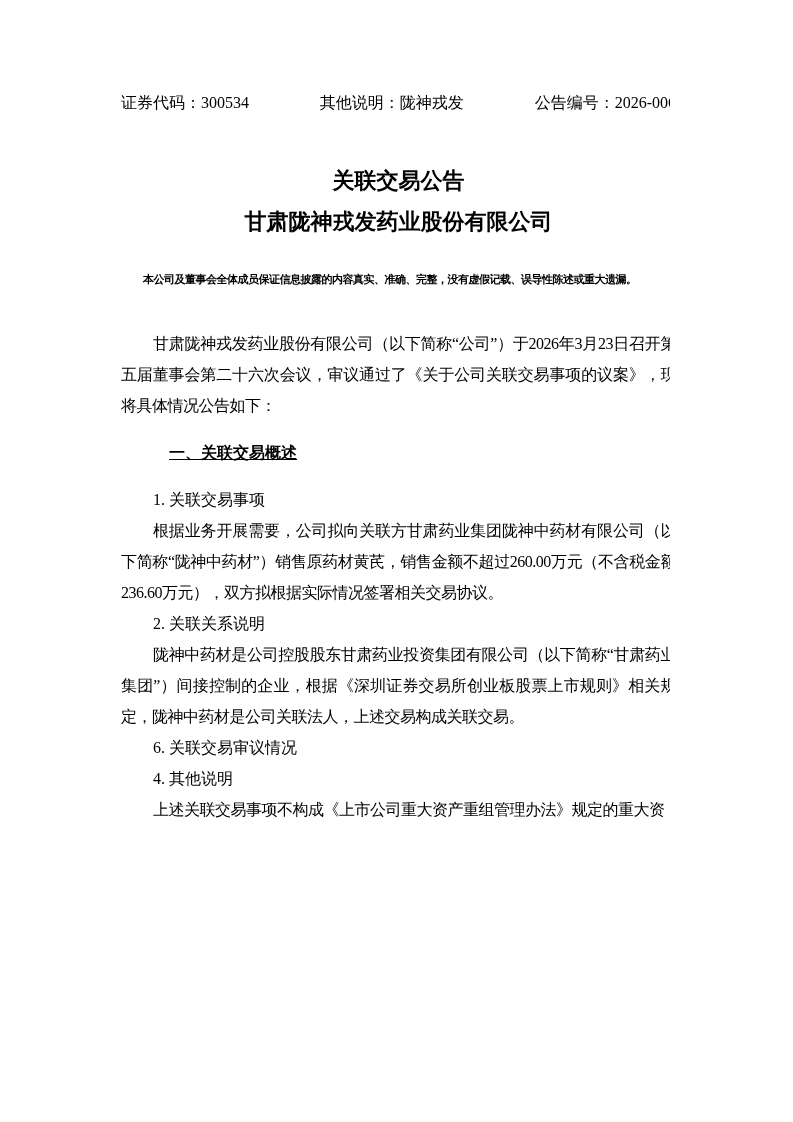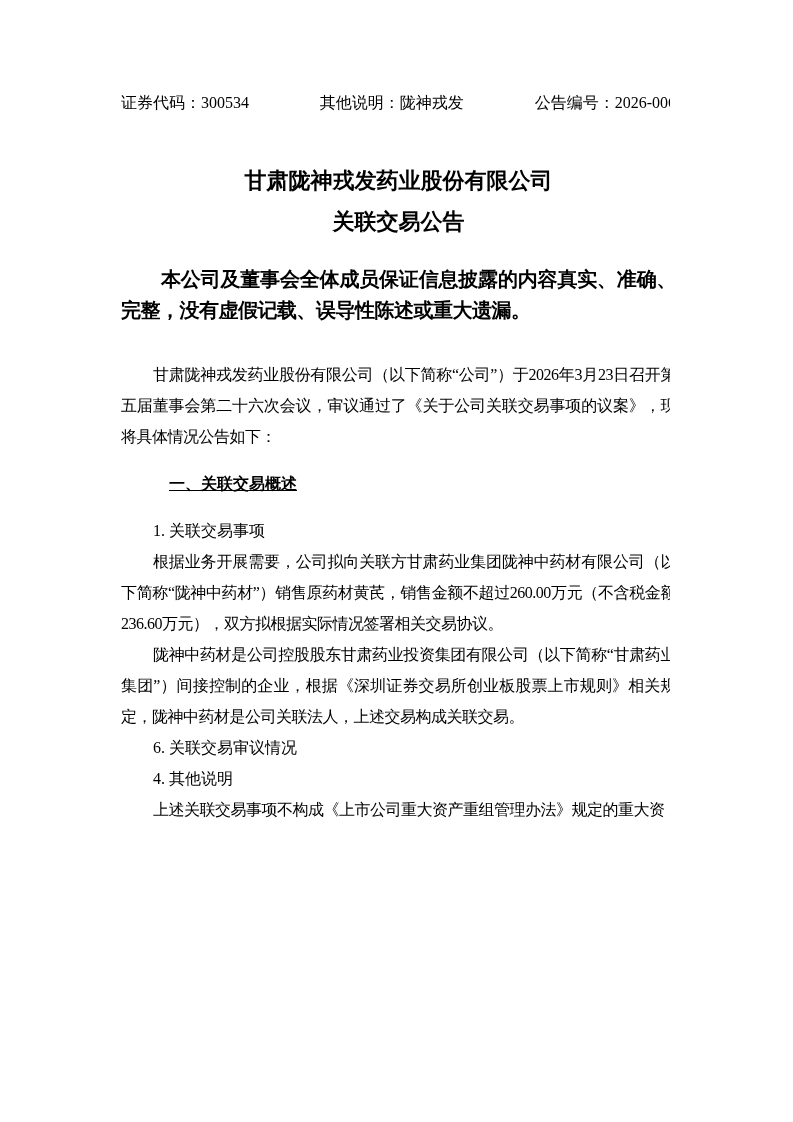--- a/index.html
+++ b/index.html
@@ -32,21 +32,21 @@
   }
   .doc-title {
     margin-top: 46px;
     text-align: center;
     font-size: 22px;
     font-weight: bold;
     line-height: 41px;
   }
   .notice {
     margin-top: 22px;
-    font-size: 20px;
+    font-size: 11px;
     font-weight: bold;
     line-height: 31px;
     text-align: justify;
     text-indent: 2em;
     letter-spacing: -0.5px;
   }
   .body-blocks {
     margin-top: 33px;
   }
   .para {
@@ -80,34 +80,35 @@
 <div class="page">
   <div class="content">
 
     <div class="doc-header">
       <span>证券代码：300534</span>
       <span>其他说明：陇神戎发</span>
       <span>公告编号：2026-006</span>
     </div>
 
     <div class="doc-title">
+      <div>关联交易公告</div>
       <div>甘肃陇神戎发药业股份有限公司</div>
-      <div>关联交易公告</div>
     </div>
 
     <p class="notice">本公司及董事会全体成员保证信息披露的内容真实、准确、完整，没有虚假记载、误导性陈述或重大遗漏。</p>
 
     <div class="body-blocks">
       <p class="para">甘肃陇神戎发药业股份有限公司（以下简称“公司”）于2026年3月23日召开第五届董事会第二十六次会议，审议通过了《关于公司关联交易事项的议案》，现将具体情况公告如下：</p>
 
       <h2 class="sec-heading">一、关联交易概述</h2>
 
       <p class="sub-heading">1. 关联交易事项</p>
       <p class="para">根据业务开展需要，公司拟向关联方甘肃药业集团陇神中药材有限公司（以下简称“陇神中药材”）销售原药材黄芪，销售金额不超过260.00万元（不含税金额236.60万元），双方拟根据实际情况签署相关交易协议。</p>
 
+      <p class="sub-heading">2. 关联关系说明</p>
       <p class="para">陇神中药材是公司控股股东甘肃药业投资集团有限公司（以下简称“甘肃药业集团”）间接控制的企业，根据《深圳证券交易所创业板股票上市规则》相关规定，陇神中药材是公司关联法人，上述交易构成关联交易。</p>
 
       <p class="sub-heading">6. 关联交易审议情况</p>
 
       <p class="sub-heading">4. 其他说明</p>
       <p class="para">上述关联交易事项不构成《上市公司重大资产重组管理办法》规定的重大资</p>
     </div>
 
   </div>
 </div>

